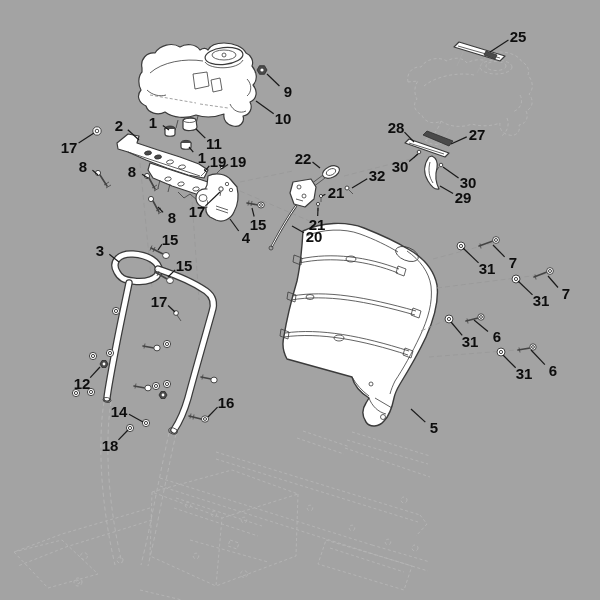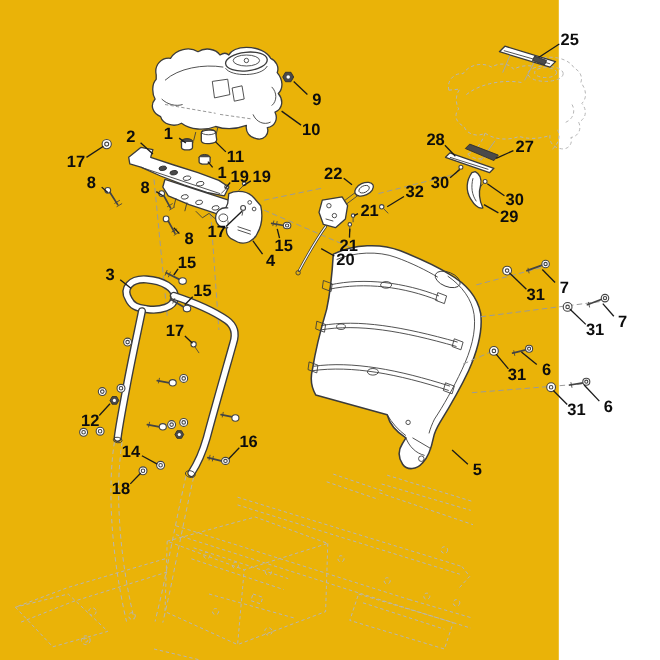--- a/index.html
+++ b/index.html
@@ -1,17 +1,17 @@
 <!DOCTYPE html>
 <html><head>
 <meta charset="utf-8">
 <style>
   html,body{margin:0;padding:0;background:#ffffff;width:600px;height:600px;overflow:hidden;
     font-family:"Liberation Sans",sans-serif;}
-  #canvas{width:508px;height:600px;position:relative;background:#eab308;}
+  #canvas{width:600px;height:600px;position:relative;background:#a3a3a3;}
   svg{display:block}
   .ln{fill:none;stroke:#3b3b3b;stroke-width:1.2;stroke-linecap:round;stroke-linejoin:round}
   .fw{fill:#ffffff;stroke:#3b3b3b;stroke-width:1.2;stroke-linecap:round;stroke-linejoin:round}
   .thin{fill:none;stroke:#3b3b3b;stroke-width:0.8}
   .dark{fill:#4a4a4a;stroke:#2d2d2d;stroke-width:0.8}
   .ghost{fill:none;stroke:#b5b5b5;stroke-width:0.9;stroke-dasharray:3 2.5}
   .gsolid{fill:none;stroke:#a8a8a8;stroke-width:0.9}
   .dash{fill:none;stroke:#9a9a9a;stroke-width:0.9;stroke-dasharray:5 3}
   .hid{fill:none;stroke:#8a8a8a;stroke-width:0.8;stroke-dasharray:3 2}
   .tube{fill:none;stroke:#3b3b3b;stroke-width:7.5;stroke-linecap:round;stroke-linejoin:round}

